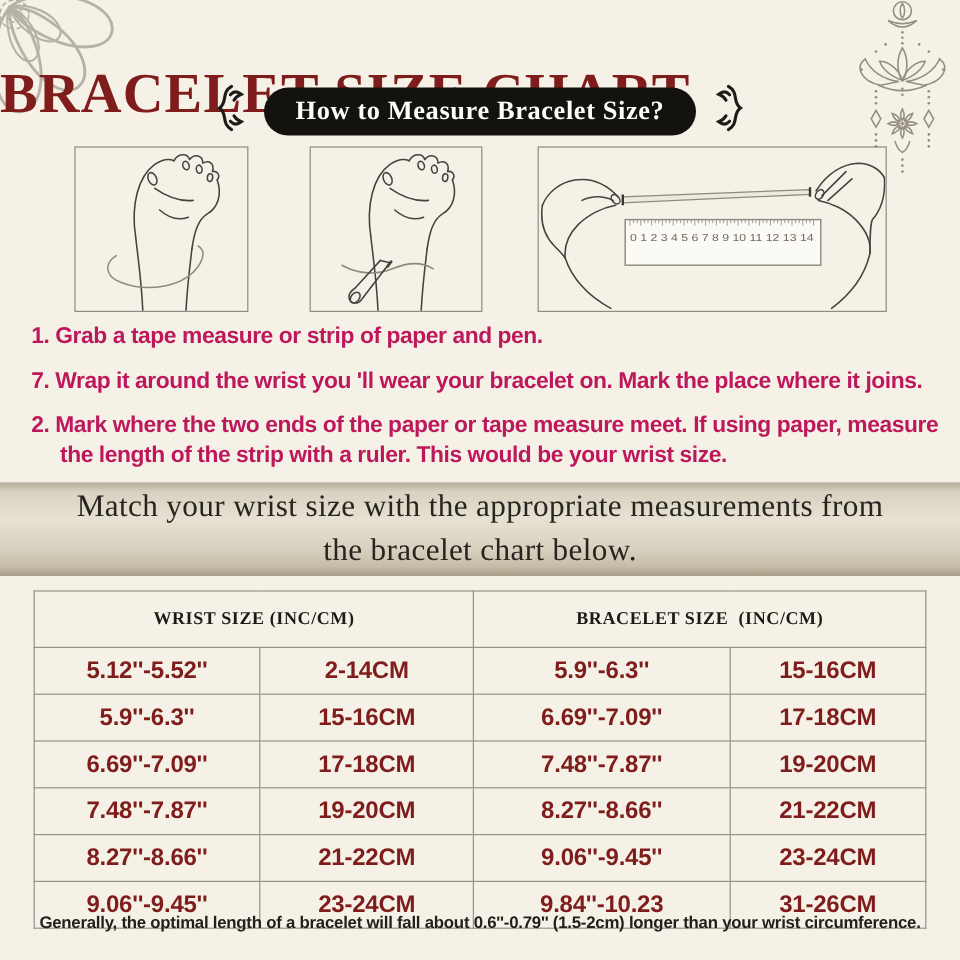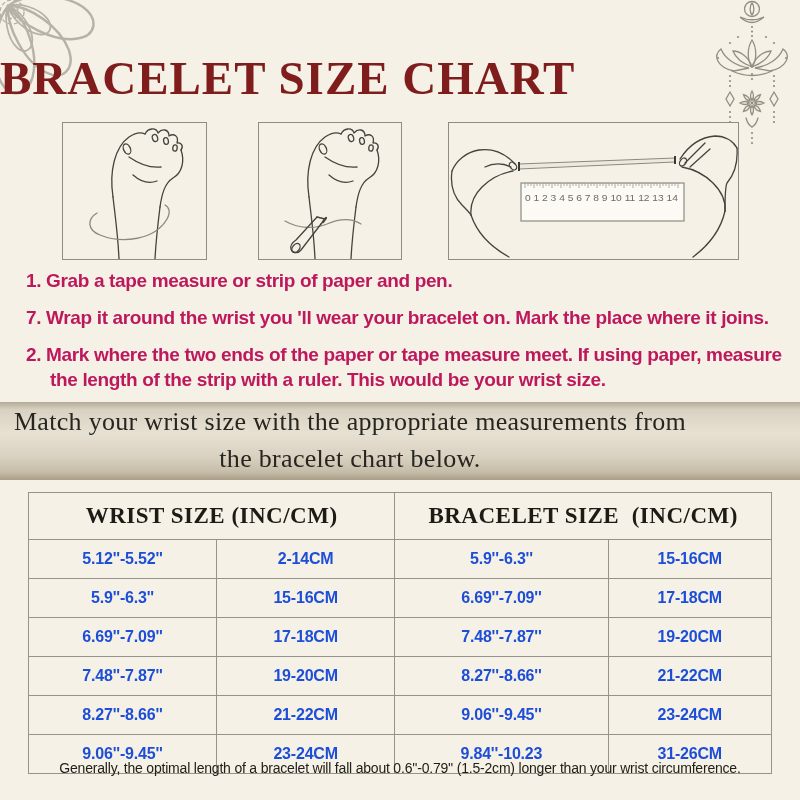--- a/index.html
+++ b/index.html
@@ -33,38 +33,38 @@
   
   .instructions{position:absolute;top:268px;left:26px;width:756px;margin:0;padding:0;
                 list-style:none;font-size:19px;font-weight:600;letter-spacing:-0.35px;
                 color:#be185d;}
   .instructions li{margin-bottom:11px;line-height:1.36;padding-left:24px;text-indent:-24px;}
 
   
   .banner{position:absolute;top:402px;left:0;width:800px;height:78px;
           background:linear-gradient(180deg,#b4aa97 0%,#d9d2c2 10%,#e7e1d3 40%,
                      #d8d0bf 72%,#c5bca8 90%,#a99d87 100%);
-          display:flex;align-items:center;justify-content:flex-start;}
+          display:flex;align-items:center;justify-content:center;}
   .banner-text{max-width:700px;text-align:center;font-family:"Liberation Serif",serif;
                font-size:26px;font-weight:500;color:#272520;line-height:1.42;
                letter-spacing:0.3px;}
 
   
   table.size-table{position:absolute;top:492px;left:28px;width:744px;
                    border-collapse:collapse;table-layout:fixed;}
   .size-table th,.size-table td{border:1px solid #96938b;text-align:center;
                                 vertical-align:middle;}
   .size-table th{height:44px;font-family:"Liberation Serif",serif;font-weight:700;
-                 font-size:23px;letter-spacing:0.5px;color:#1c1b16;}
-  .size-table td{height:36px;font-size:16px;font-weight:700;letter-spacing:-0.2px;
-                 color:#1d4ed8;}
+                 font-size:15px;letter-spacing:0.5px;color:#1c1b16;}
+  .size-table td{height:36px;font-size:20px;font-weight:700;letter-spacing:-0.2px;
+                 color:#7f1d1d;}
 
   
   .footnote{position:absolute;top:760px;left:0;width:100%;text-align:center;
-            font-size:14px;font-weight:400;letter-spacing:-0.2px;color:#21201a;
+            font-size:14px;font-weight:700;letter-spacing:-0.2px;color:#21201a;
             white-space:nowrap;}
 
   .line-art{stroke:#45433e;fill:none;stroke-width:1.3;stroke-linecap:round;stroke-linejoin:round;}
   .soft{stroke:#8d897d;}
 </style>
 </head>
 <body>
 
 <div class="page">
 
@@ -148,20 +148,41 @@
           <circle cx="52" cy="133" r="1.1"></circle>
             <circle cx="52" cy="138" r="1.1"></circle>
             <circle cx="52" cy="143" r="1.1"></circle>
         </g>
       </g>
     </svg>
   </span>
 
   <h1 class="title">BRACELET SIZE CHART</h1>
 
+  <div class="badge-row">
+    <span>
+      <svg width="30" height="42" viewBox="0 0 30 42">
+        <g stroke="#1c1b18" fill="none" stroke-width="2.6" stroke-linecap="round">
+          <path d="M16 3 C7 8 13 16 6 21 C13 26 7 34 16 39"></path>
+          <path d="M15 10 q4 -4.5 9 -0.5 q-4 1.5 -6 5"></path>
+          <path d="M15 32 q4 4.5 9 0.5 q-4 -1.5 -6 -5"></path>
+        </g>
+      </svg>
+    </span>
+    <span class="badge-pill">How to Measure Bracelet Size?</span>
+    <span>
+      <svg width="30" height="42" viewBox="0 0 30 42">
+        <g stroke="#1c1b18" fill="none" stroke-width="2.6" stroke-linecap="round" transform="translate(30,0) scale(-1,1)">
+          <path d="M16 3 C7 8 13 16 6 21 C13 26 7 34 16 39"></path>
+          <path d="M15 10 q4 -4.5 9 -0.5 q-4 1.5 -6 5"></path>
+          <path d="M15 32 q4 4.5 9 0.5 q-4 -1.5 -6 -5"></path>
+        </g>
+      </svg>
+    </span>
+  </div>
 
   <div class="illus b1">
     <svg viewBox="0 0 143 136">
       <g class="line-art">
         <path d="M56 136 C55 112 52 92 50 74"></path>
         <path d="M92 136 C93 116 95 100 97 84"></path>
         <path d="M50 74 C46 48 52 24 66 14 C72 10 78 9 82 11"></path>
         <path d="M82 11 C85 5 93 4 95 10 C99 5 106 6 106 13 C111 10 116 13 114 20 C118 19 121 23 118 27"></path>
         <path d="M118 27 C122 38 119 50 110 55 C102 60 99 70 97 84"></path>
         <path d="M66 34 C76 41 88 45 98 44"></path>

